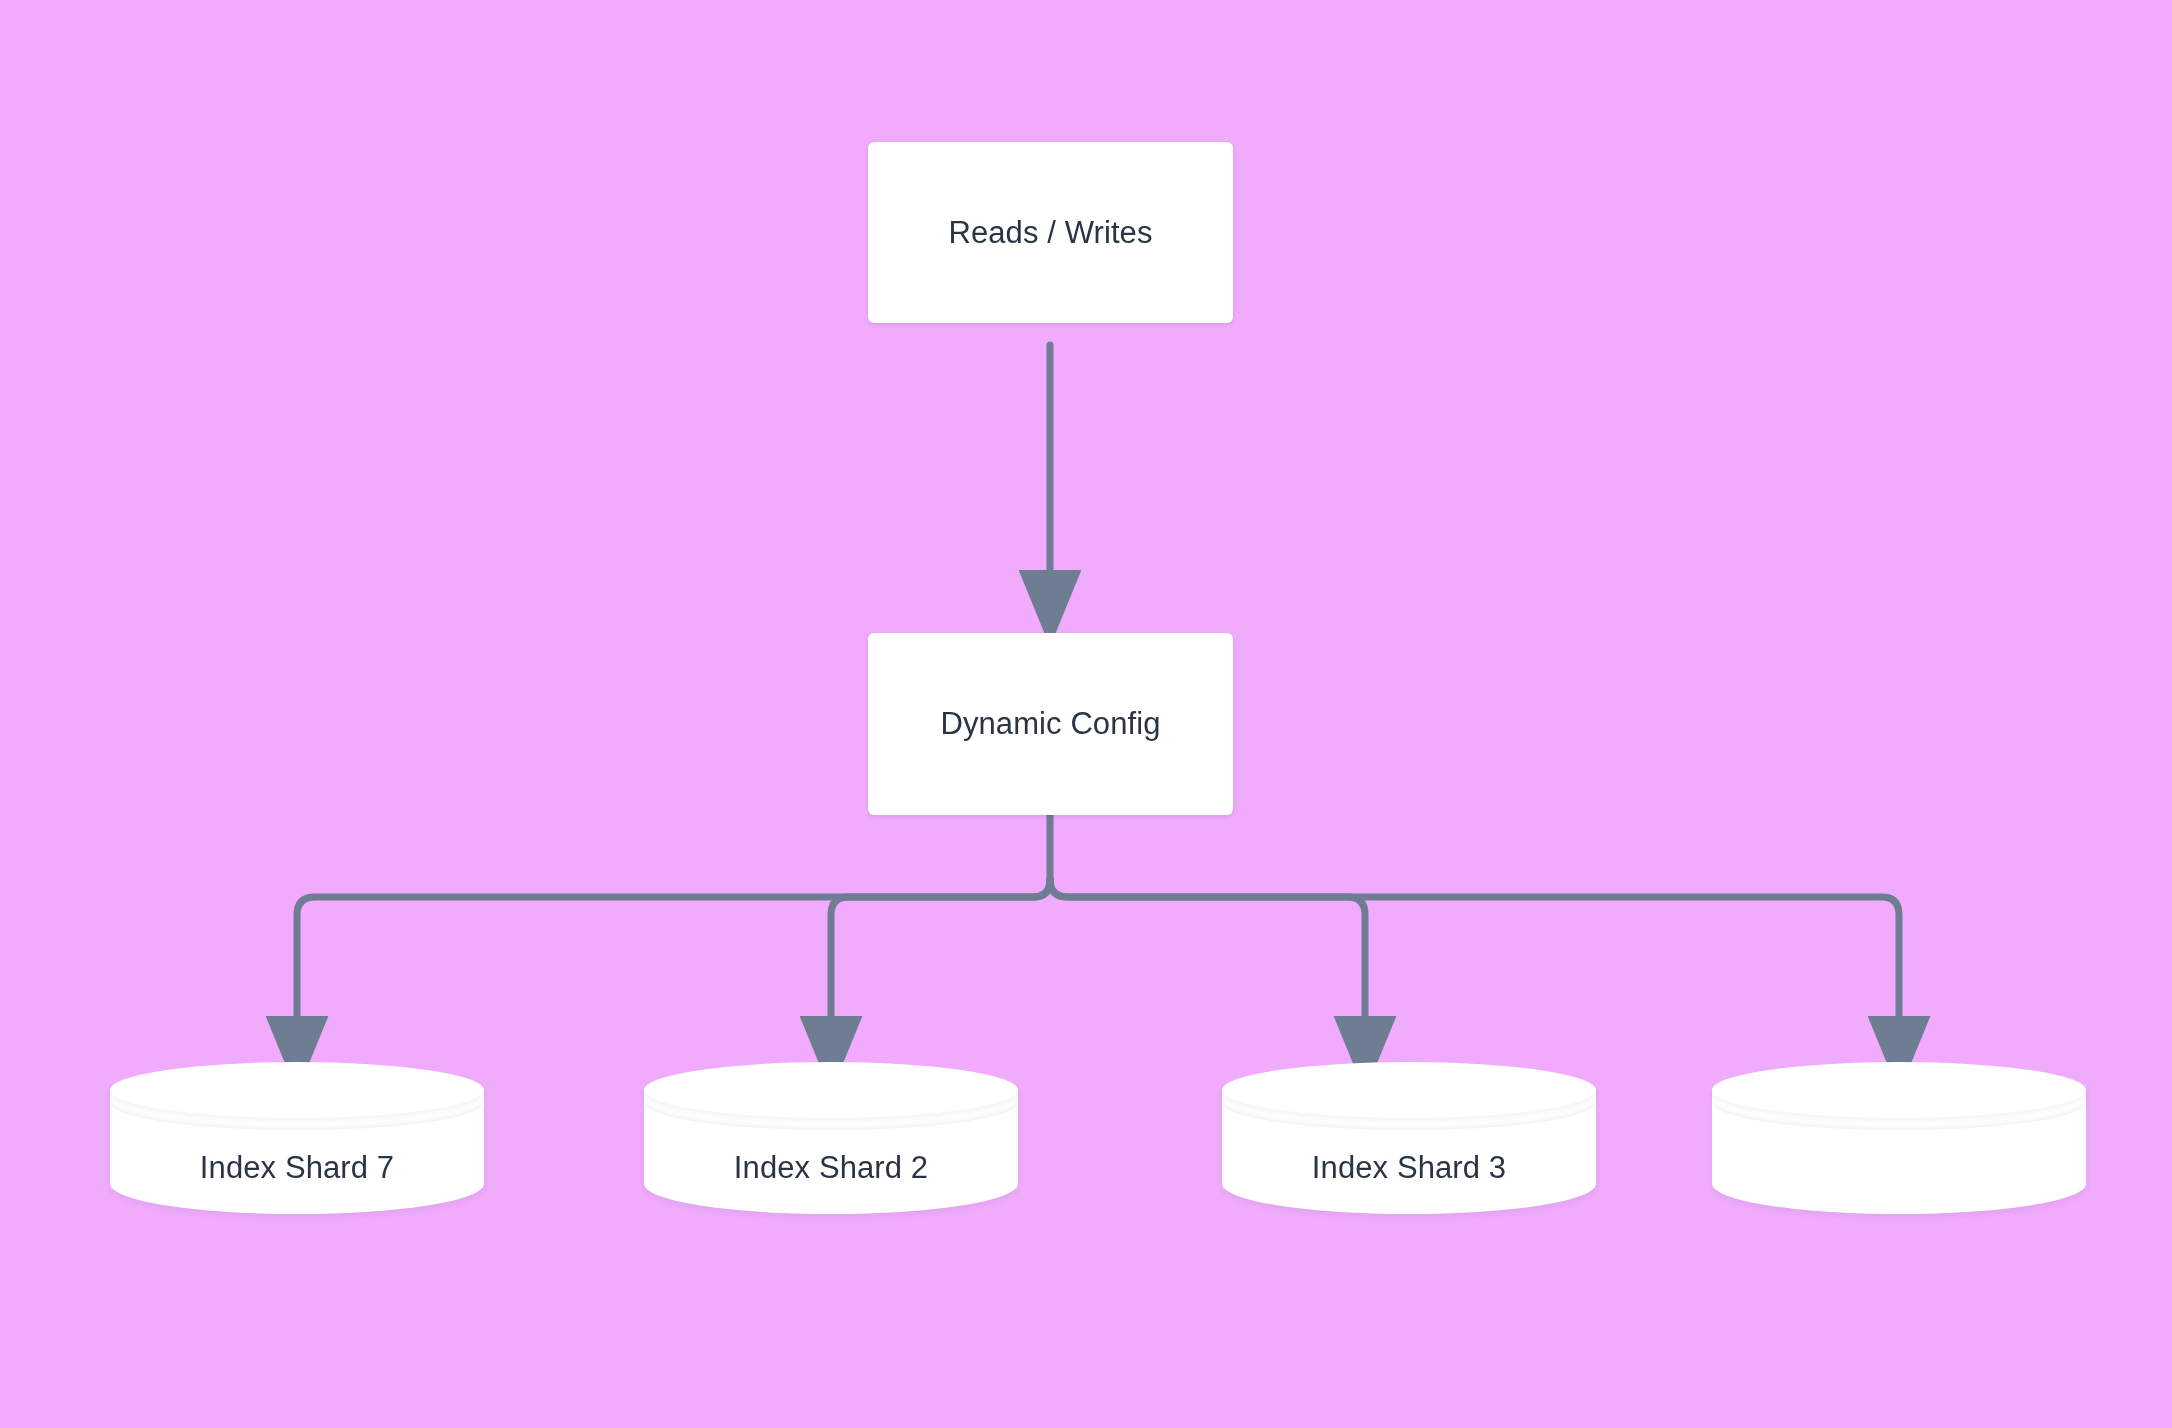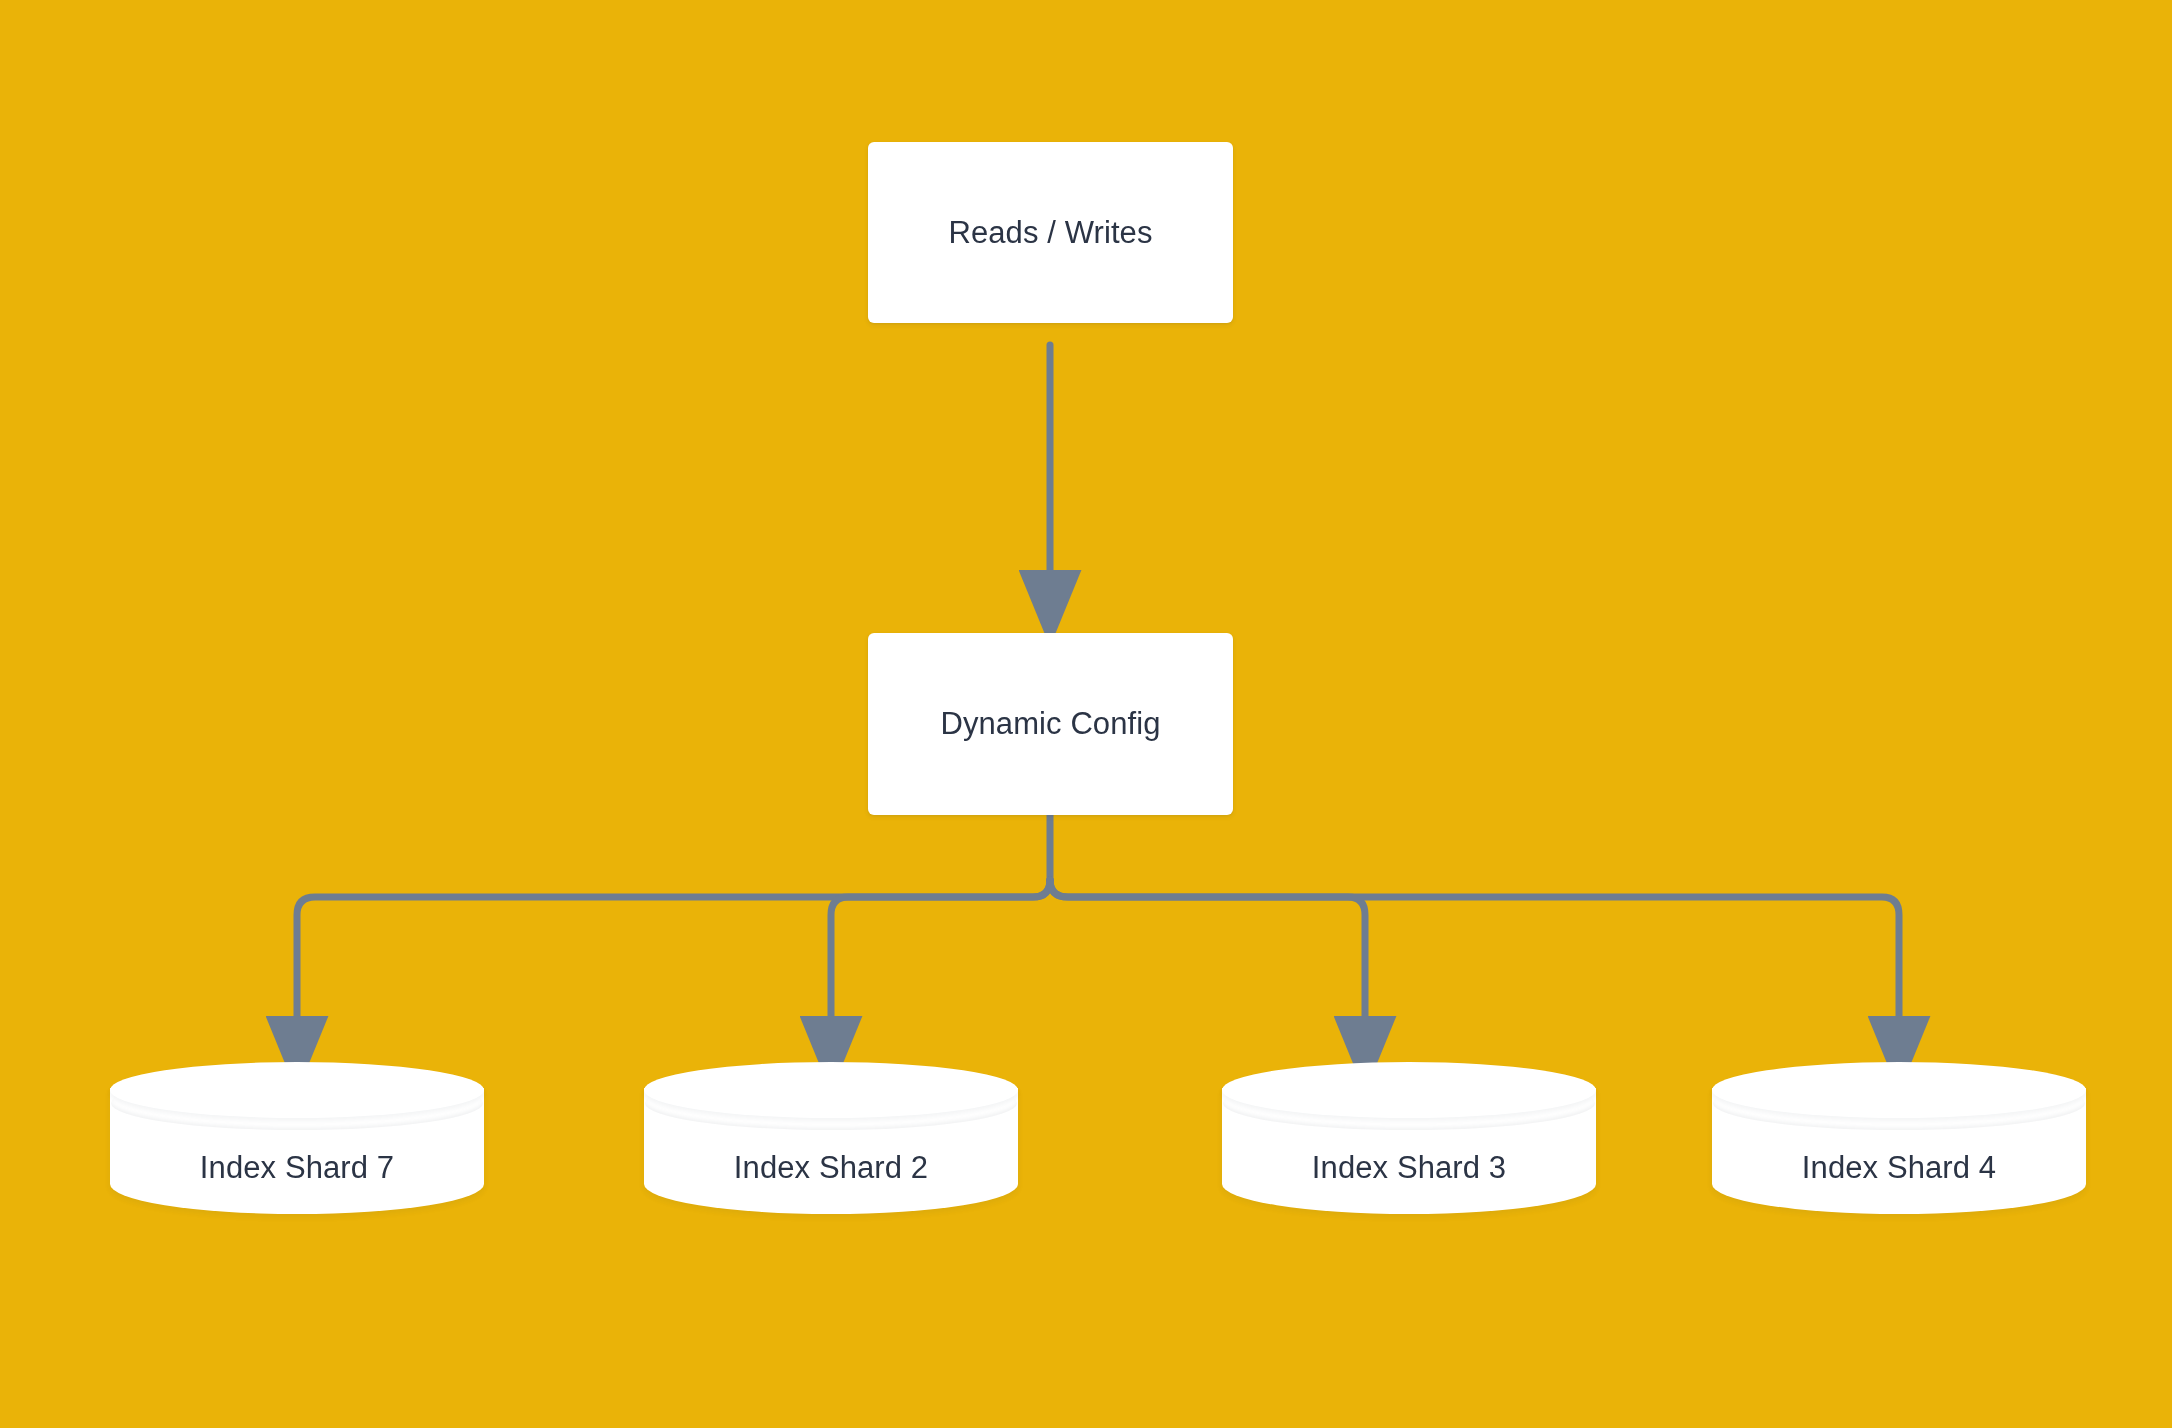--- a/index.html
+++ b/index.html
@@ -10,21 +10,21 @@
   body {
     width: 2172px;
     height: 1428px;
     overflow: hidden;
     font-family: "Liberation Sans", "DejaVu Sans", sans-serif;
   }
   #canvas {
     position: relative;
     width: 2172px;
     height: 1428px;
-    background: #eab308;
+    background: #f0abfc;
   }
   #edges {
     position: absolute;
     left: 0;
     top: 0;
     width: 2172px;
     height: 1428px;
     pointer-events: none;
   }
 
@@ -148,16 +148,15 @@
     <div class="cyl-body"></div>
     <div class="cyl-shade"></div>
     <div class="cyl-top"></div>
     <div class="cyl-label">Index Shard 3</div>
   </div>
 
   <div class="cylinder" style="left:1712px; top:1062px;">
     <div class="cyl-body"></div>
     <div class="cyl-shade"></div>
     <div class="cyl-top"></div>
-    <div class="cyl-label">Index Shard 4</div>
   </div>
 
 </div>
 
 </body></html>

